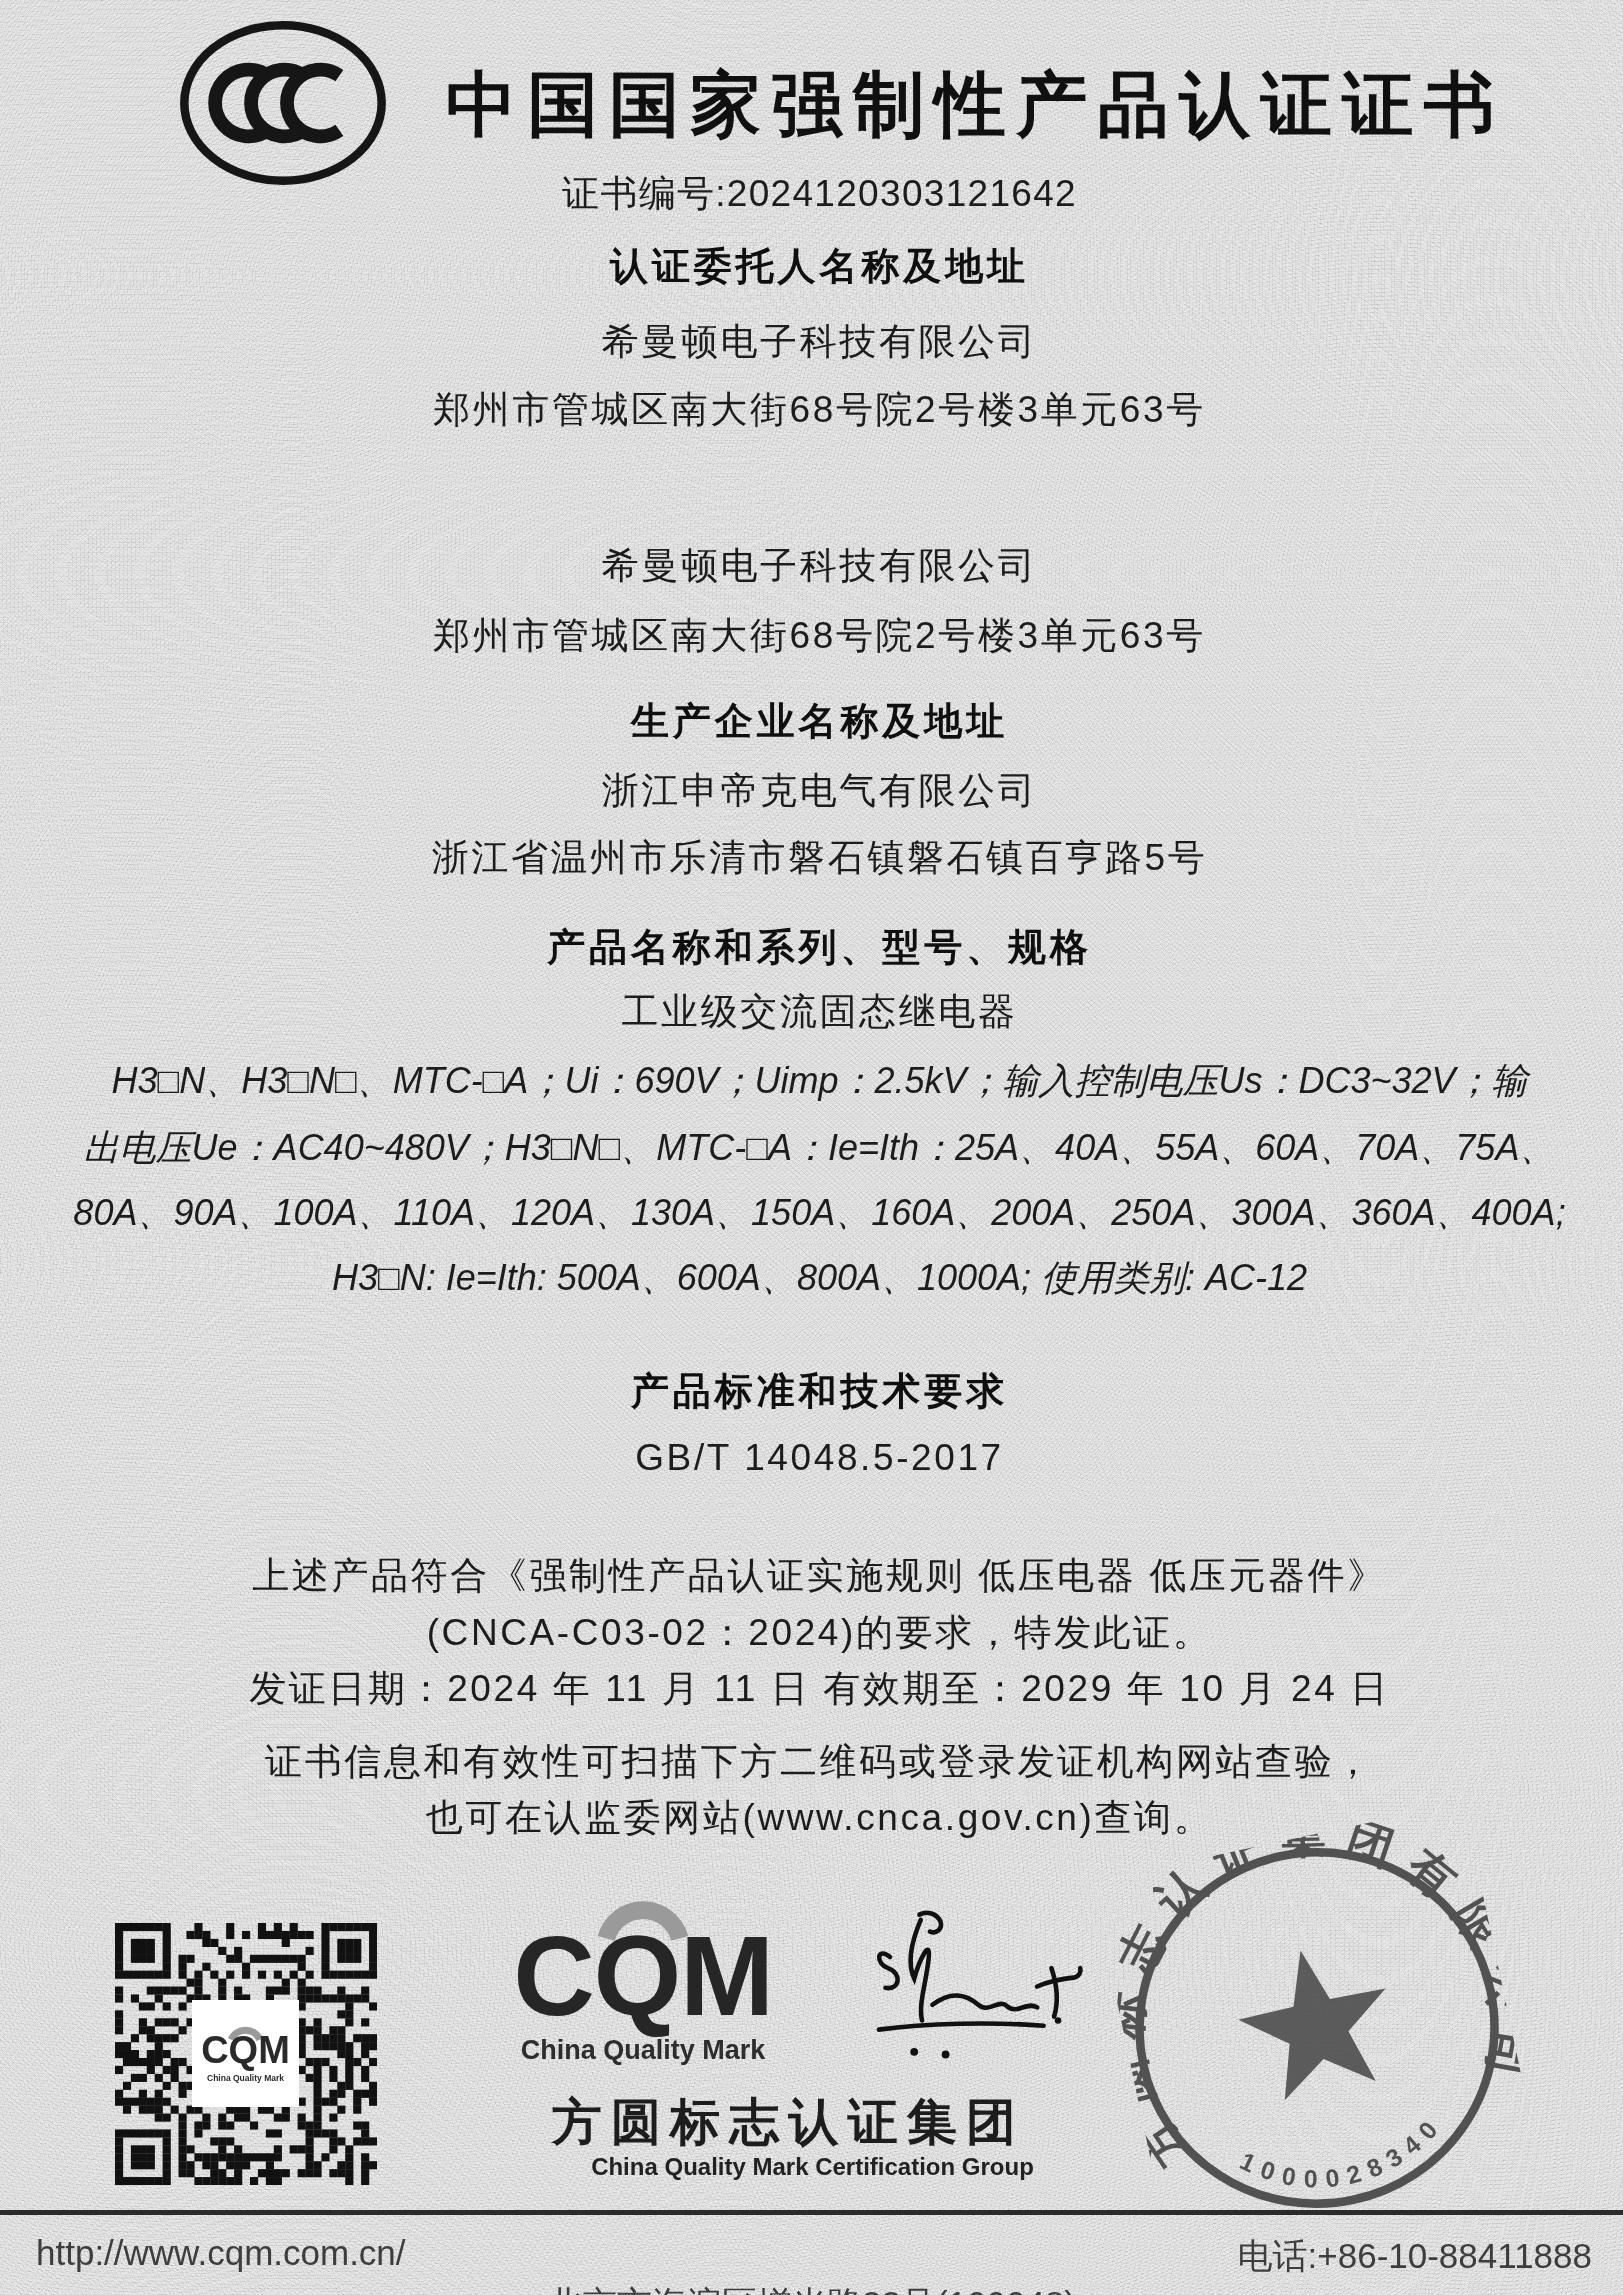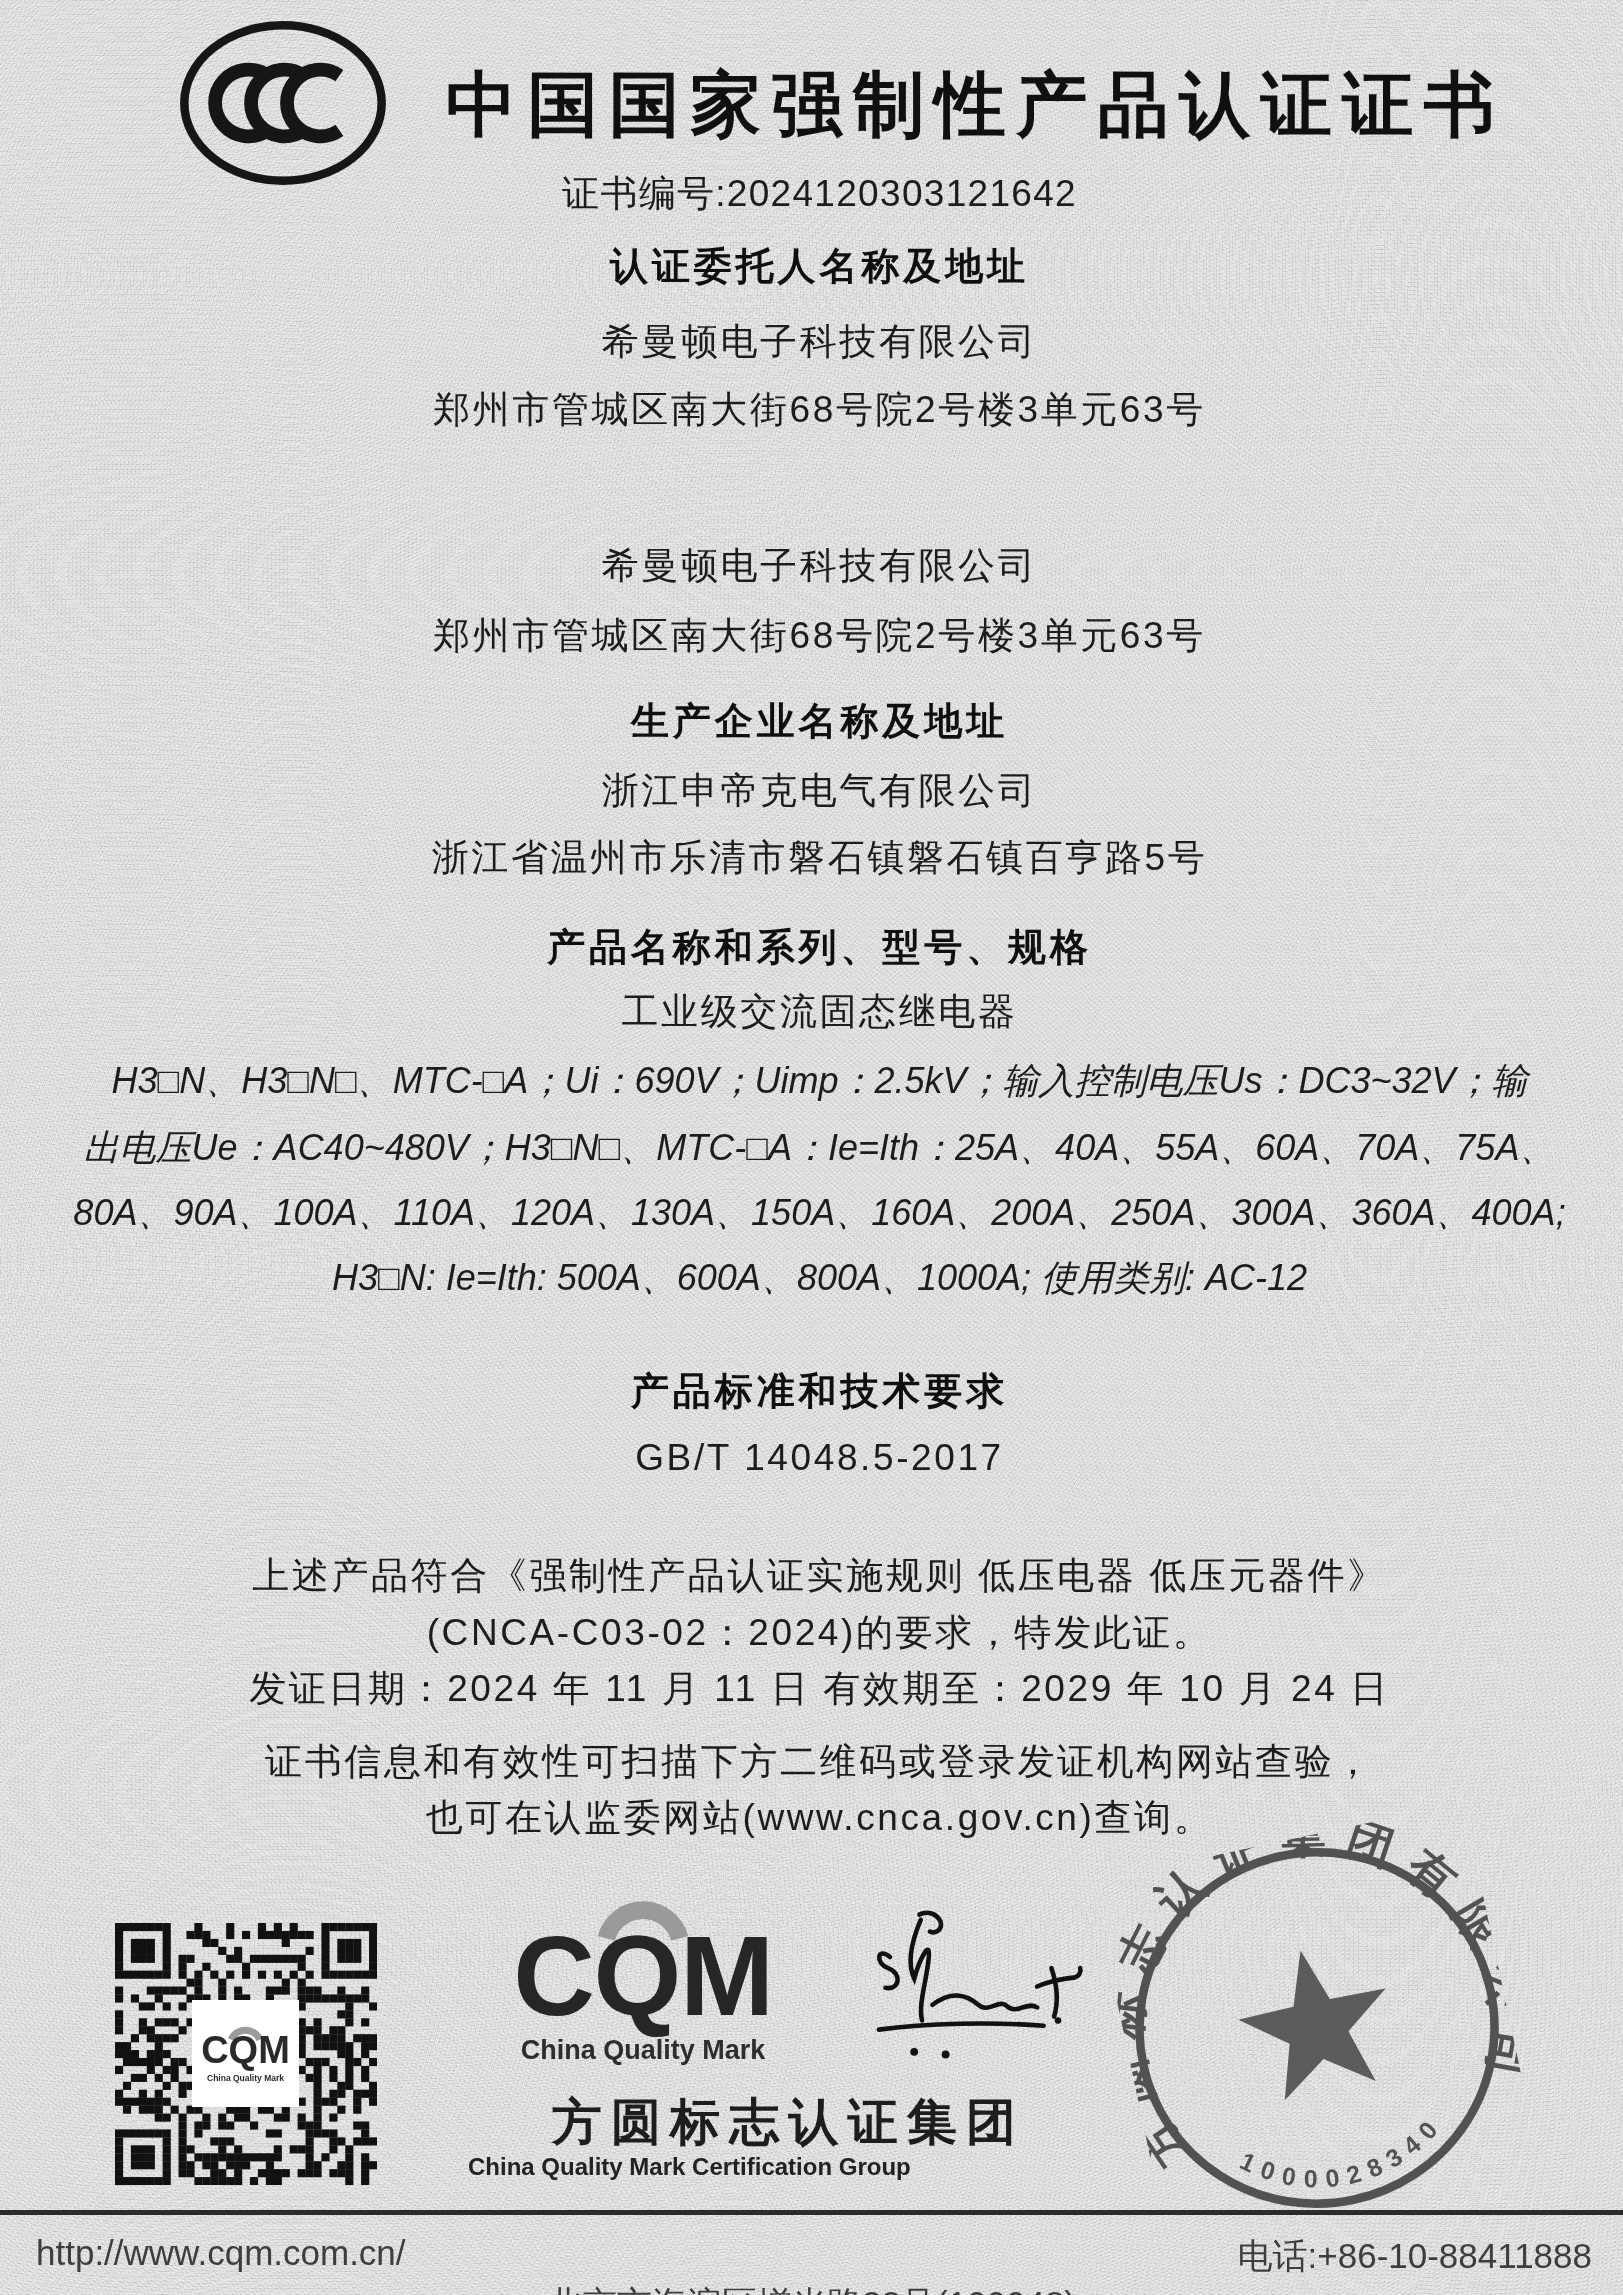--- a/index.html
+++ b/index.html
@@ -44,21 +44,21 @@
   .qr-center .mini-tag{font-size:8.5px;font-weight:700;color:#2a2a2a;margin-top:3.9px;white-space:nowrap;}
   .cqm-logo{position:absolute;left:499px;top:1899px;width:288px;height:164px;text-align:center;}
   .cqm-arc{position:absolute;left:98px;top:0px;}
   .cqm-word{position:absolute;left:0;top:21px;width:100%;font-size:113px;font-weight:900;
     letter-spacing:-1.3px;color:#262626;line-height:1;}
   .cqm-tag{position:absolute;left:0;top:136px;width:100%;font-size:27px;font-weight:700;color:#2d2d2d;}
   .signature{position:absolute;left:821px;top:1895px;}
   .stamp{position:absolute;left:1127px;top:1838px;transform:rotate(-12deg);opacity:0.88;}
   .group-cn{position:absolute;left:458px;top:2089px;width:661px;text-align:center;
     font-size:50px;font-weight:900;letter-spacing:9.2px;color:#1d1d1d;white-space:nowrap;}
-  .group-en{position:absolute;left:468px;top:2153px;width:661px;text-align:left;
+  .group-en{position:absolute;left:482px;top:2153px;width:661px;text-align:center;
     font-size:24px;font-weight:700;color:#222;white-space:nowrap;}
   .footer-rule{position:absolute;left:0;top:2210px;width:100%;height:4.6px;background:#2b2b2b;}
   .footer{position:absolute;top:2233px;left:0;width:100%;font-size:35px;color:#3d3d3d;}
   .footer .site{position:absolute;left:36px;top:0;}
   .footer .addr{position:absolute;left:0;top:0;width:100%;text-align:center;margin-top:48px;}
   .footer .phone{position:absolute;right:31px;top:0;}
 </style>
 </head>
 <body>
 

